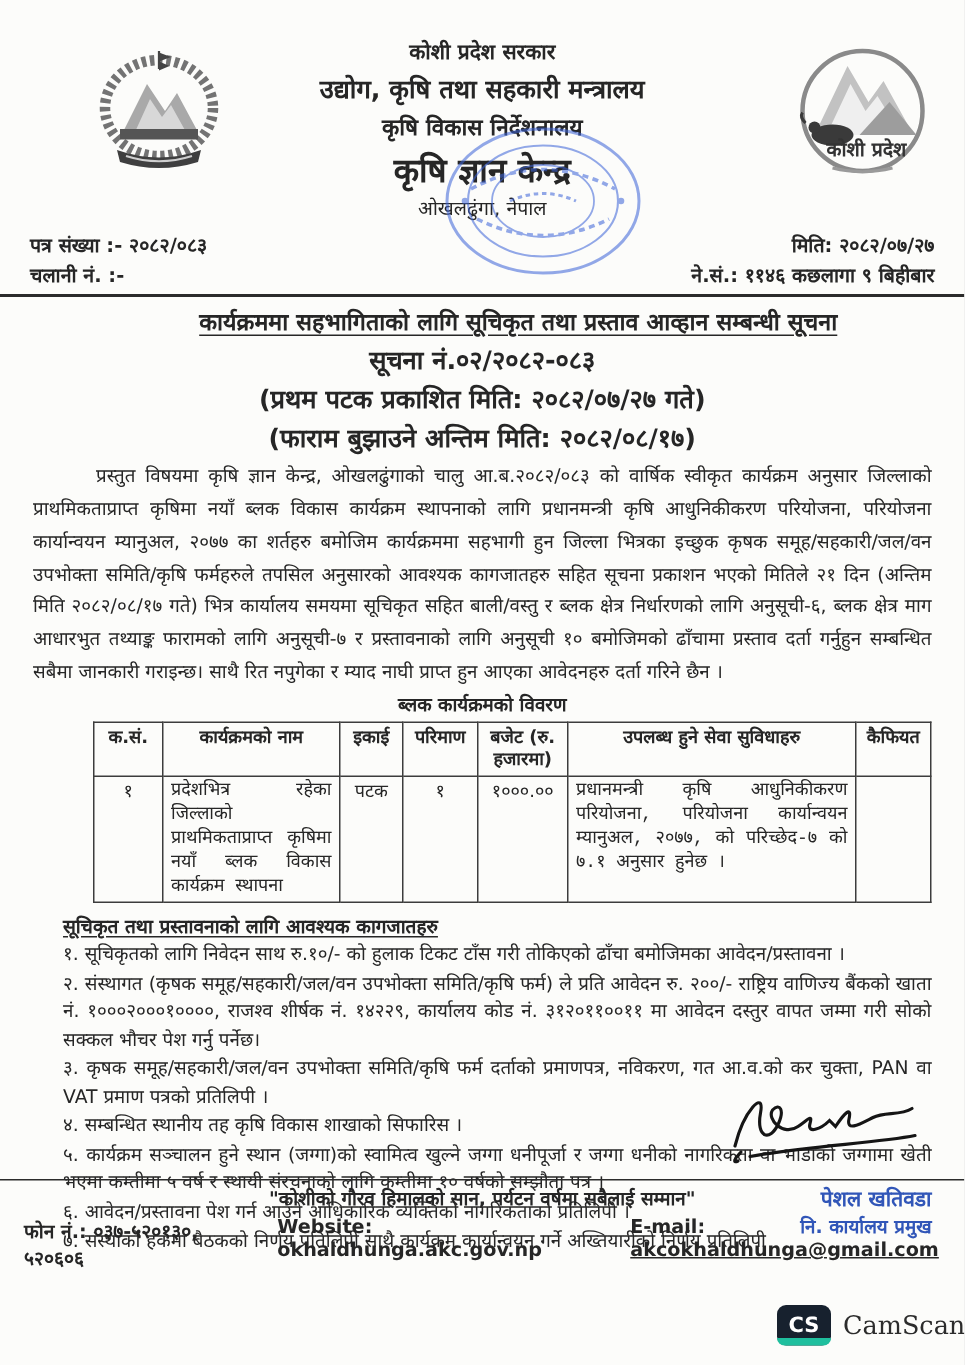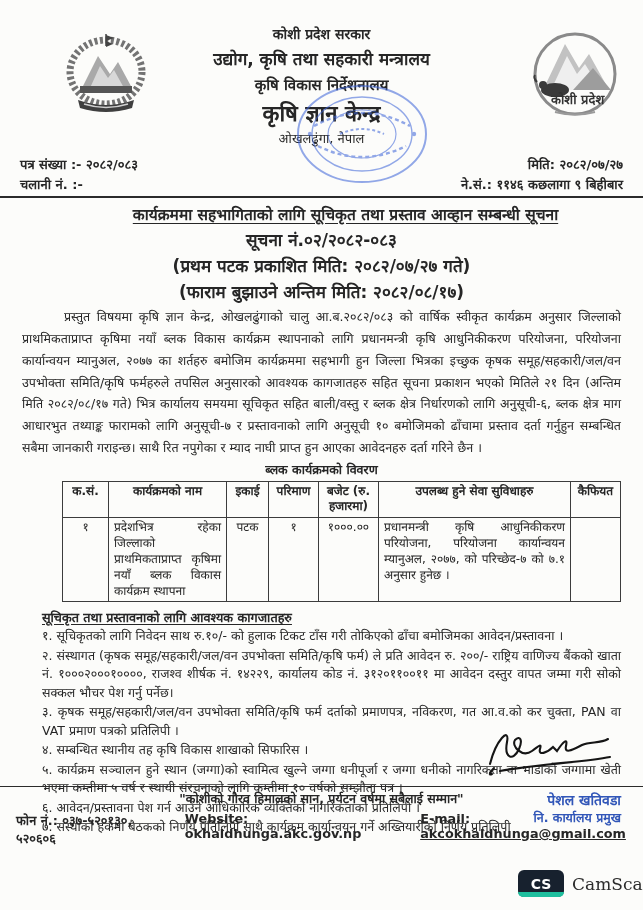--- a/index.html
+++ b/index.html
@@ -28,42 +28,42 @@
   .title { font-size:15.5px; font-weight:bold; text-decoration:underline; text-underline-offset:3px; }
   .sub   { text-align:center; font-size:17px; font-weight:bold; margin-top:3px; }
   
   .body-par { margin:3px 22px 0 22px; font-size:12.5px; line-height:1.74; text-align:justify; text-indent:42px; }
   
   .tbl-title { text-align:center; font-weight:bold; font-size:12.5px; margin-top:2px; }
   table.blk { border-collapse:collapse; margin:3px 0 0 62px; width:558px; font-size:12px; table-layout:fixed; }
   table.blk th, table.blk td { border:1.5px solid #3c3c3c; padding:2px 5px; vertical-align:top; line-height:1.32; }
   table.blk th { font-weight:bold; text-align:center; }
   td.c { text-align:center; }
-  td.j { text-align:justify; }
+  td.j { text-align:justify;font-family:Liberation Mono, monospace; }
   
   .docs-heading { margin:6px 22px 0 42px; font-size:12.7px; font-weight:bold; text-decoration:underline; text-underline-offset:2px; }
   .doc-item { margin:1px 22px 0 42px; font-size:12.5px; line-height:1.48; text-align:justify; }
   
   .signature-svg { position:absolute; right:28px; top:722px; }
   .stamp-name {
     position:absolute; right:22px; top:792px; text-align:right;
     color:#3156b8; font-weight:bold; line-height:1.25; z-index:3;
   }
   .stamp-name .nm  { font-size:14px; }
   .stamp-name .dsg { font-size:12.5px; }
   
   .footer { position:absolute; left:0; right:0; top:786px; }
   .footer-rule { border-top:1.5px solid #2b2b2b; }
   .motto { text-align:center; font-size:12.5px; font-weight:bold; margin-top:3px; }
   .contact { display:flex; justify-content:space-between; margin:4px 16px 0 16px; font-size:12.8px; font-weight:bold;gap:41px; }
   .email-link { text-decoration:underline; }
   
   .cs-wrap { position:absolute; left:518px; top:870px; display:flex; align-items:center; gap:8px; }
   .cs-icon {
-    position:relative; width:46px; height:27px; background:#17212e; border-radius:6px;
+    position:relative; width:36px; height:27px; background:#17212e; border-radius:6px;
     color:#ffffff; font-weight:bold; font-size:14px;
     display:flex; align-items:center; justify-content:center;
   }
   .cs-icon::after {
     content:""; position:absolute; left:0; right:0; bottom:0; height:5px;
     background:#1fbf9e; border-radius:0 0 6px 6px;
   }
   .cs-label { font-family:"DejaVu Serif","Liberation Serif",serif; font-size:17px; color:#2c2c2c; }
 </style>
 </head>

